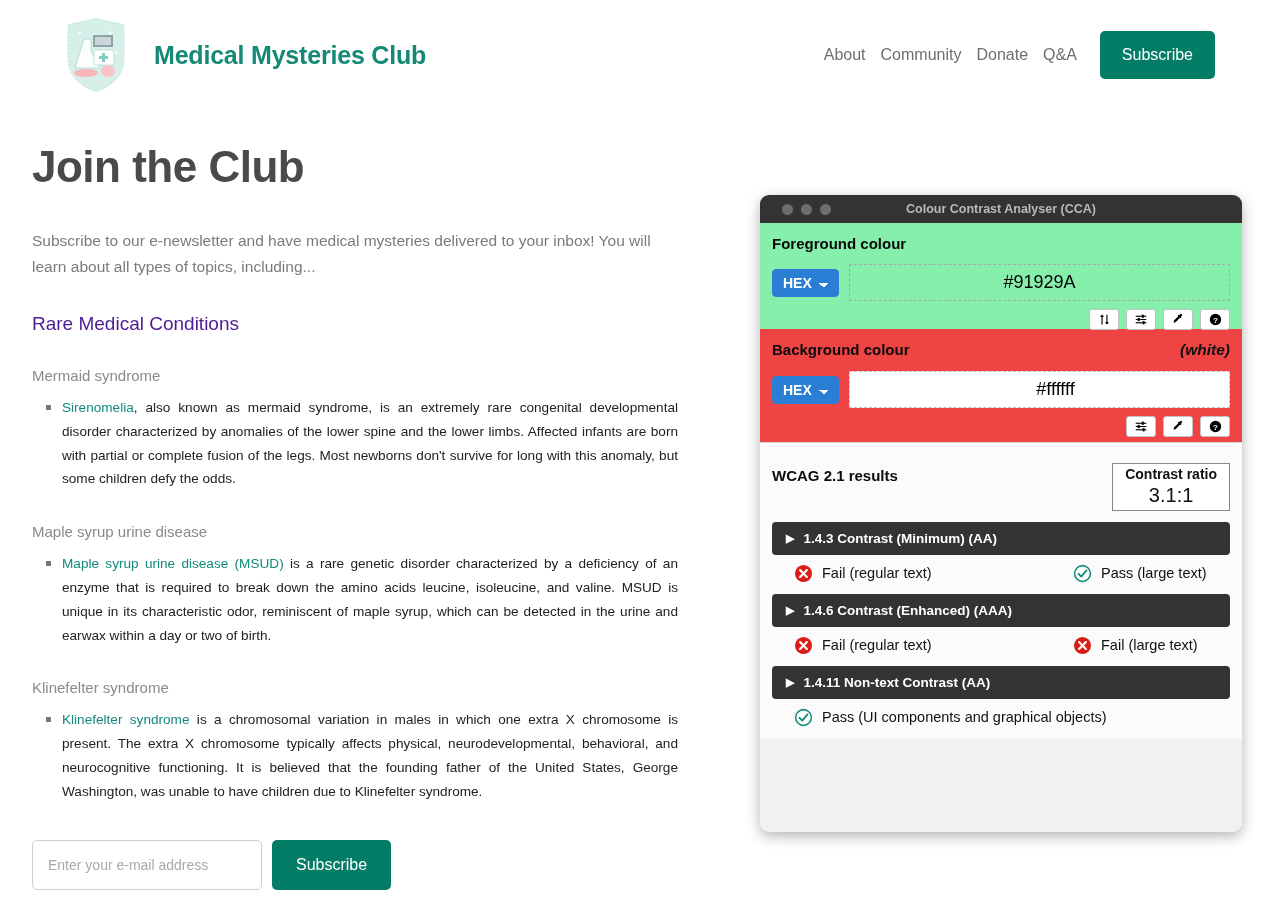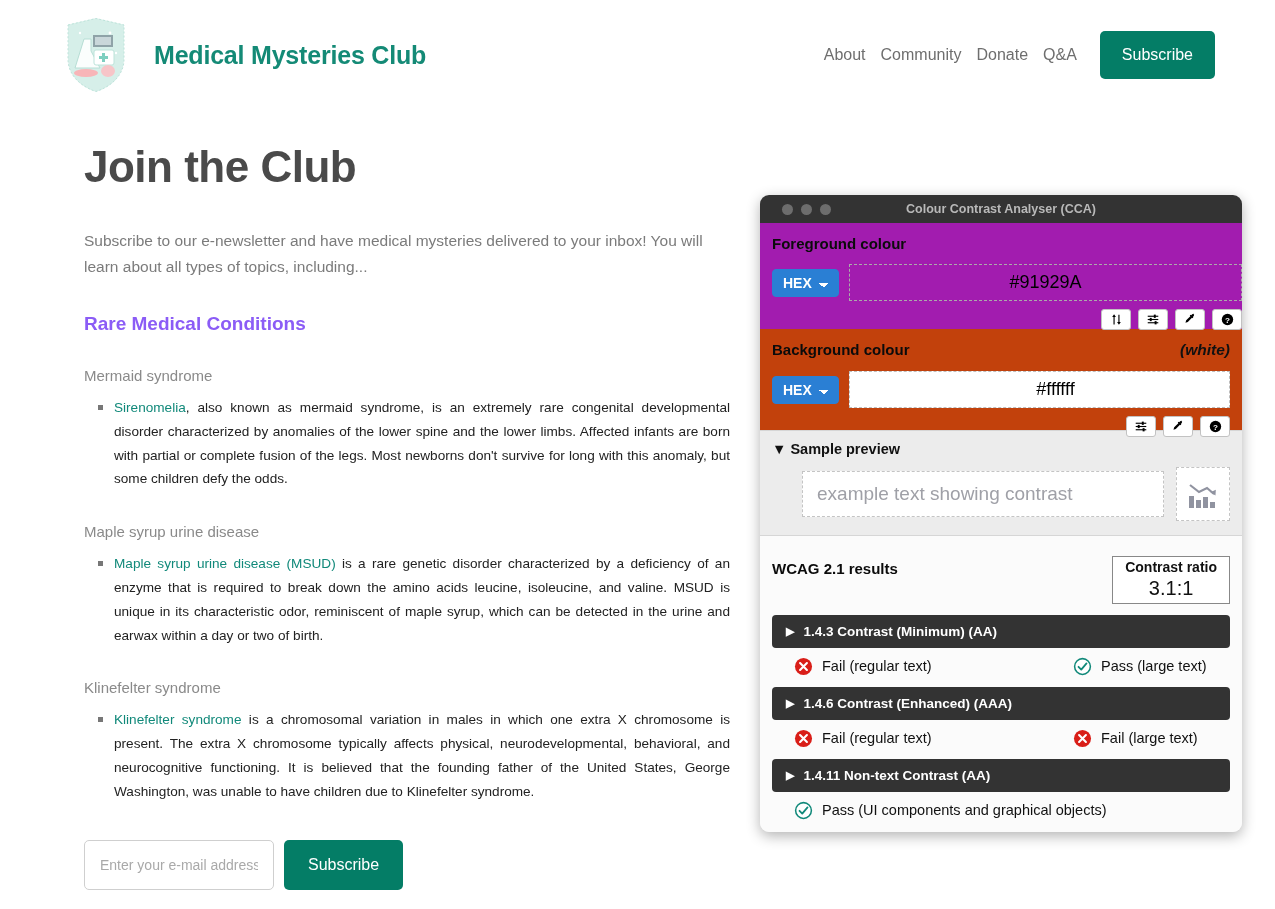--- a/index.html
+++ b/index.html
@@ -30,54 +30,54 @@
     font-weight:500;
   }
   .subscribe-nav-btn{
     background:#047d66; color:#fff; border:none; border-radius:5px;
     font-size:16px; padding:15px 22px; cursor:pointer; margin-left:8px;
     font-family:"Liberation Sans", sans-serif;
   }
 
   
   .content{
-    padding:0 0 0 84px;
+    padding:0 0 0 32px;
     width:700px;
   }
   .page-title{
     font-size:44px; font-weight:bold; color:#4a4a4a;
     margin:46px 0 0 0; letter-spacing:-0.5px;
   }
   .intro{
     font-size:15.5px; color:#7b7b7b; line-height:1.65;
     margin:36px 0 0 0; width:630px;
   }
   .section-heading{
-    font-size:19px; font-weight:bold; color:#8b5cf6;
+    font-size:19px; font-weight:normal; color:#4c1d95;
     margin:34px 0 0 0;
   }
   .cond-heading{
     font-size:15px; color:#8a8a8a; margin:32px 0 0 0; font-weight:400;
   }
   ul.cond-list{ margin:12px 0 0 0; padding:0 0 0 14px; list-style:none; }
   ul.cond-list li{
     position:relative; padding-left:16px;
     font-size:13.6px; line-height:1.75; color:#222;
     text-align:justify; width:632px;
   }
   ul.cond-list li:before{
     content:""; position:absolute; left:0; top:9px;
     width:5px; height:5px; background:#777;
   }
   .cond-link{ color:#11897a; text-decoration:none; }
 
   
   .subscribe-row{ display:flex; align-items:stretch; gap:10px; margin-top:36px; }
   .email-input{
-    width:190px; height:50px; border:1px solid #cfcfcf; border-radius:5px;
+    width:230px; height:50px; border:1px solid #cfcfcf; border-radius:5px;
     padding:0 15px; font-size:14px; color:#444;
     font-family:"Liberation Sans", sans-serif; outline:none;
   }
   .email-input::placeholder{ color:#a9a9a9; }
   .subscribe-form-btn{
     background:#047d66; color:#fff; border:none; border-radius:5px;
     font-size:16px; padding:0 24px; cursor:pointer; height:50px;
     font-family:"Liberation Sans", sans-serif;
   }
 
@@ -95,22 +95,22 @@
     height:28px; background:#333333; display:flex; align-items:center;
     padding:0 22px; position:relative;
   }
   .traffic{ display:flex; gap:8px; }
   .tl-dot{ width:11px; height:11px; border-radius:50%; background:#6d6d6d; }
   .cca-title{
     position:absolute; left:0; right:0; text-align:center;
     font-size:12.5px; color:#b9b9b9; font-weight:bold; pointer-events:none;
   }
 
-  .fg-section{ background:#a21caf; padding:12px 0 8px 12px; height:106px; }
-  .bg-section{ background:#c2410c; padding:12px 12px 8px 12px; height:102px;
+  .fg-section{ background:#86efac; padding:12px 12px 8px 12px; height:106px; }
+  .bg-section{ background:#ef4444; padding:12px 12px 8px 12px; height:114px;
                border-bottom:1px solid #d6d6d6; }
   .sec-head-row{ display:flex; align-items:baseline; }
   .sec-label{ font-size:15px; font-weight:bold; color:#0b0b0b; }
   .white-tag{ margin-left:auto; font-size:15.5px; font-style:italic; color:#111; font-weight:bold;}
 
   .color-row{ display:flex; align-items:center; gap:10px; margin-top:12px; }
   .hex-select{
     appearance:none; -webkit-appearance:none;
     background:#2a7fd4; color:#fff; border:1px solid #2a7fd4; border-radius:4px;
     font-size:14px; font-weight:bold; padding:5px 26px 5px 10px;
@@ -314,39 +314,20 @@
       </div>
       <div class="icon-btn">
         <svg width="13" height="13" viewBox="0 0 16 16">
           <circle cx="8" cy="8" r="7" fill="#000"></circle>
           <text x="8" y="12" font-size="10" font-weight="bold" fill="#fff" text-anchor="middle" font-family="Liberation Sans, sans-serif">?</text>
         </svg>
       </div>
     </div>
   </div>
 
-  <div class="preview-section">
-    <div class="preview-head">
-      <span>▼</span>
-      <span>Sample preview</span>
-    </div>
-    <div class="preview-row">
-      <div class="sample-text-box">example text showing contrast</div>
-      <div class="sample-graphic">
-        <svg width="36" height="36" viewBox="0 0 36 36" fill="#9093a0">
-          <rect x="4" y="20" width="5" height="12"></rect>
-          <rect x="11" y="24" width="5" height="8"></rect>
-          <rect x="18" y="21" width="5" height="11"></rect>
-          <rect x="25" y="26" width="5" height="6"></rect>
-          <path d="M5 9 L14 16 L22 12 L29 18" stroke="#9093a0" stroke-width="2.2" fill="none"></path>
-          <path d="M30.5 19.5 L30.8 13.8 L25.4 16.2 Z"></path>
-        </svg>
-      </div>
-    </div>
-  </div>
 
   <div class="wcag-section">
     <div class="wcag-head-row">
       <div class="wcag-label">WCAG 2.1 results</div>
       <div class="ratio-box">
         <div class="ratio-cap">Contrast ratio</div>
         <div class="ratio-val">3.1:1</div>
       </div>
     </div>
 

